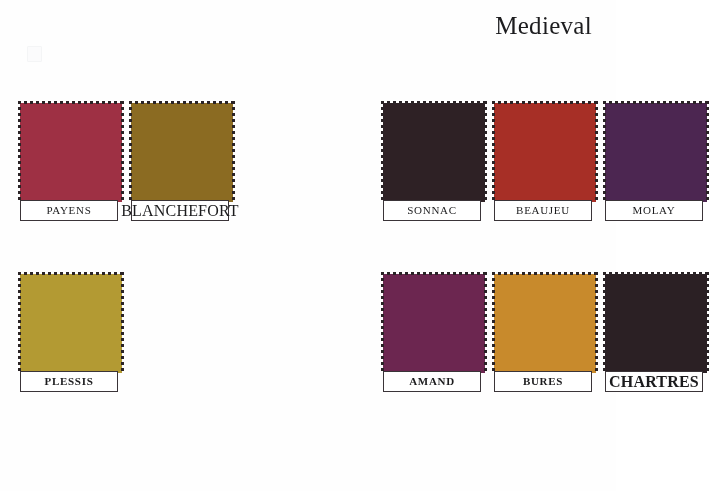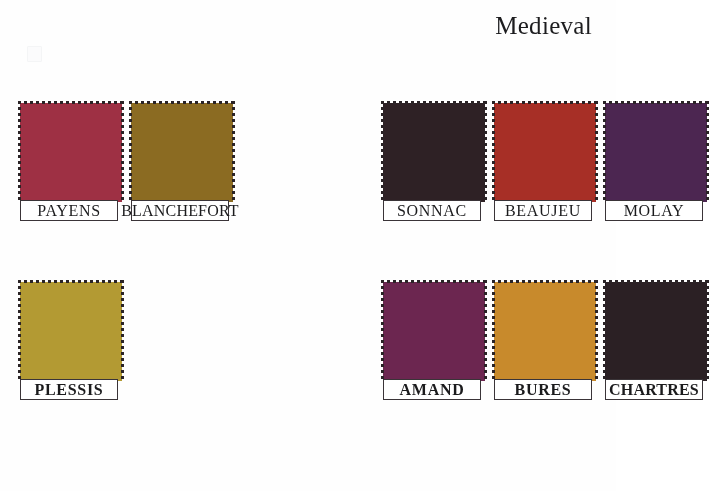--- a/index.html
+++ b/index.html
@@ -52,21 +52,21 @@
     width: 720px;
     height: 491px;
   }
 
   .group {
     position: absolute;
   }
   .group.left  { left: 18px; }
   .group.right { left: 381px; }
   .group.row1  { top: 101px; }
-  .group.row2  { top: 280px; font-weight: bold; }
+  .group.row2  { top: 272px; font-weight: bold; }
 
   .group-inner {
     display: flex;
     flex-direction: row;
   }
 
   .swatch-cell {
     position: relative;
     width: 106px;
     margin-right: 5px;
@@ -127,21 +127,21 @@
     background: #ffffff;
     border: 1px solid #3a3438;
     box-sizing: border-box;
     display: flex;
     align-items: center;
     justify-content: center;
     z-index: 3;
   }
   .plate-label {
     font-family: "Liberation Serif", serif;
-    font-size: 16px;
+    font-size: 11px;
     letter-spacing: 0.7px;
     color: #1b1b1d;
     white-space: nowrap;
     line-height: 1;
   }
 
   
   .plate-label.long {
     font-size: 16px;
     letter-spacing: 0.2px;

